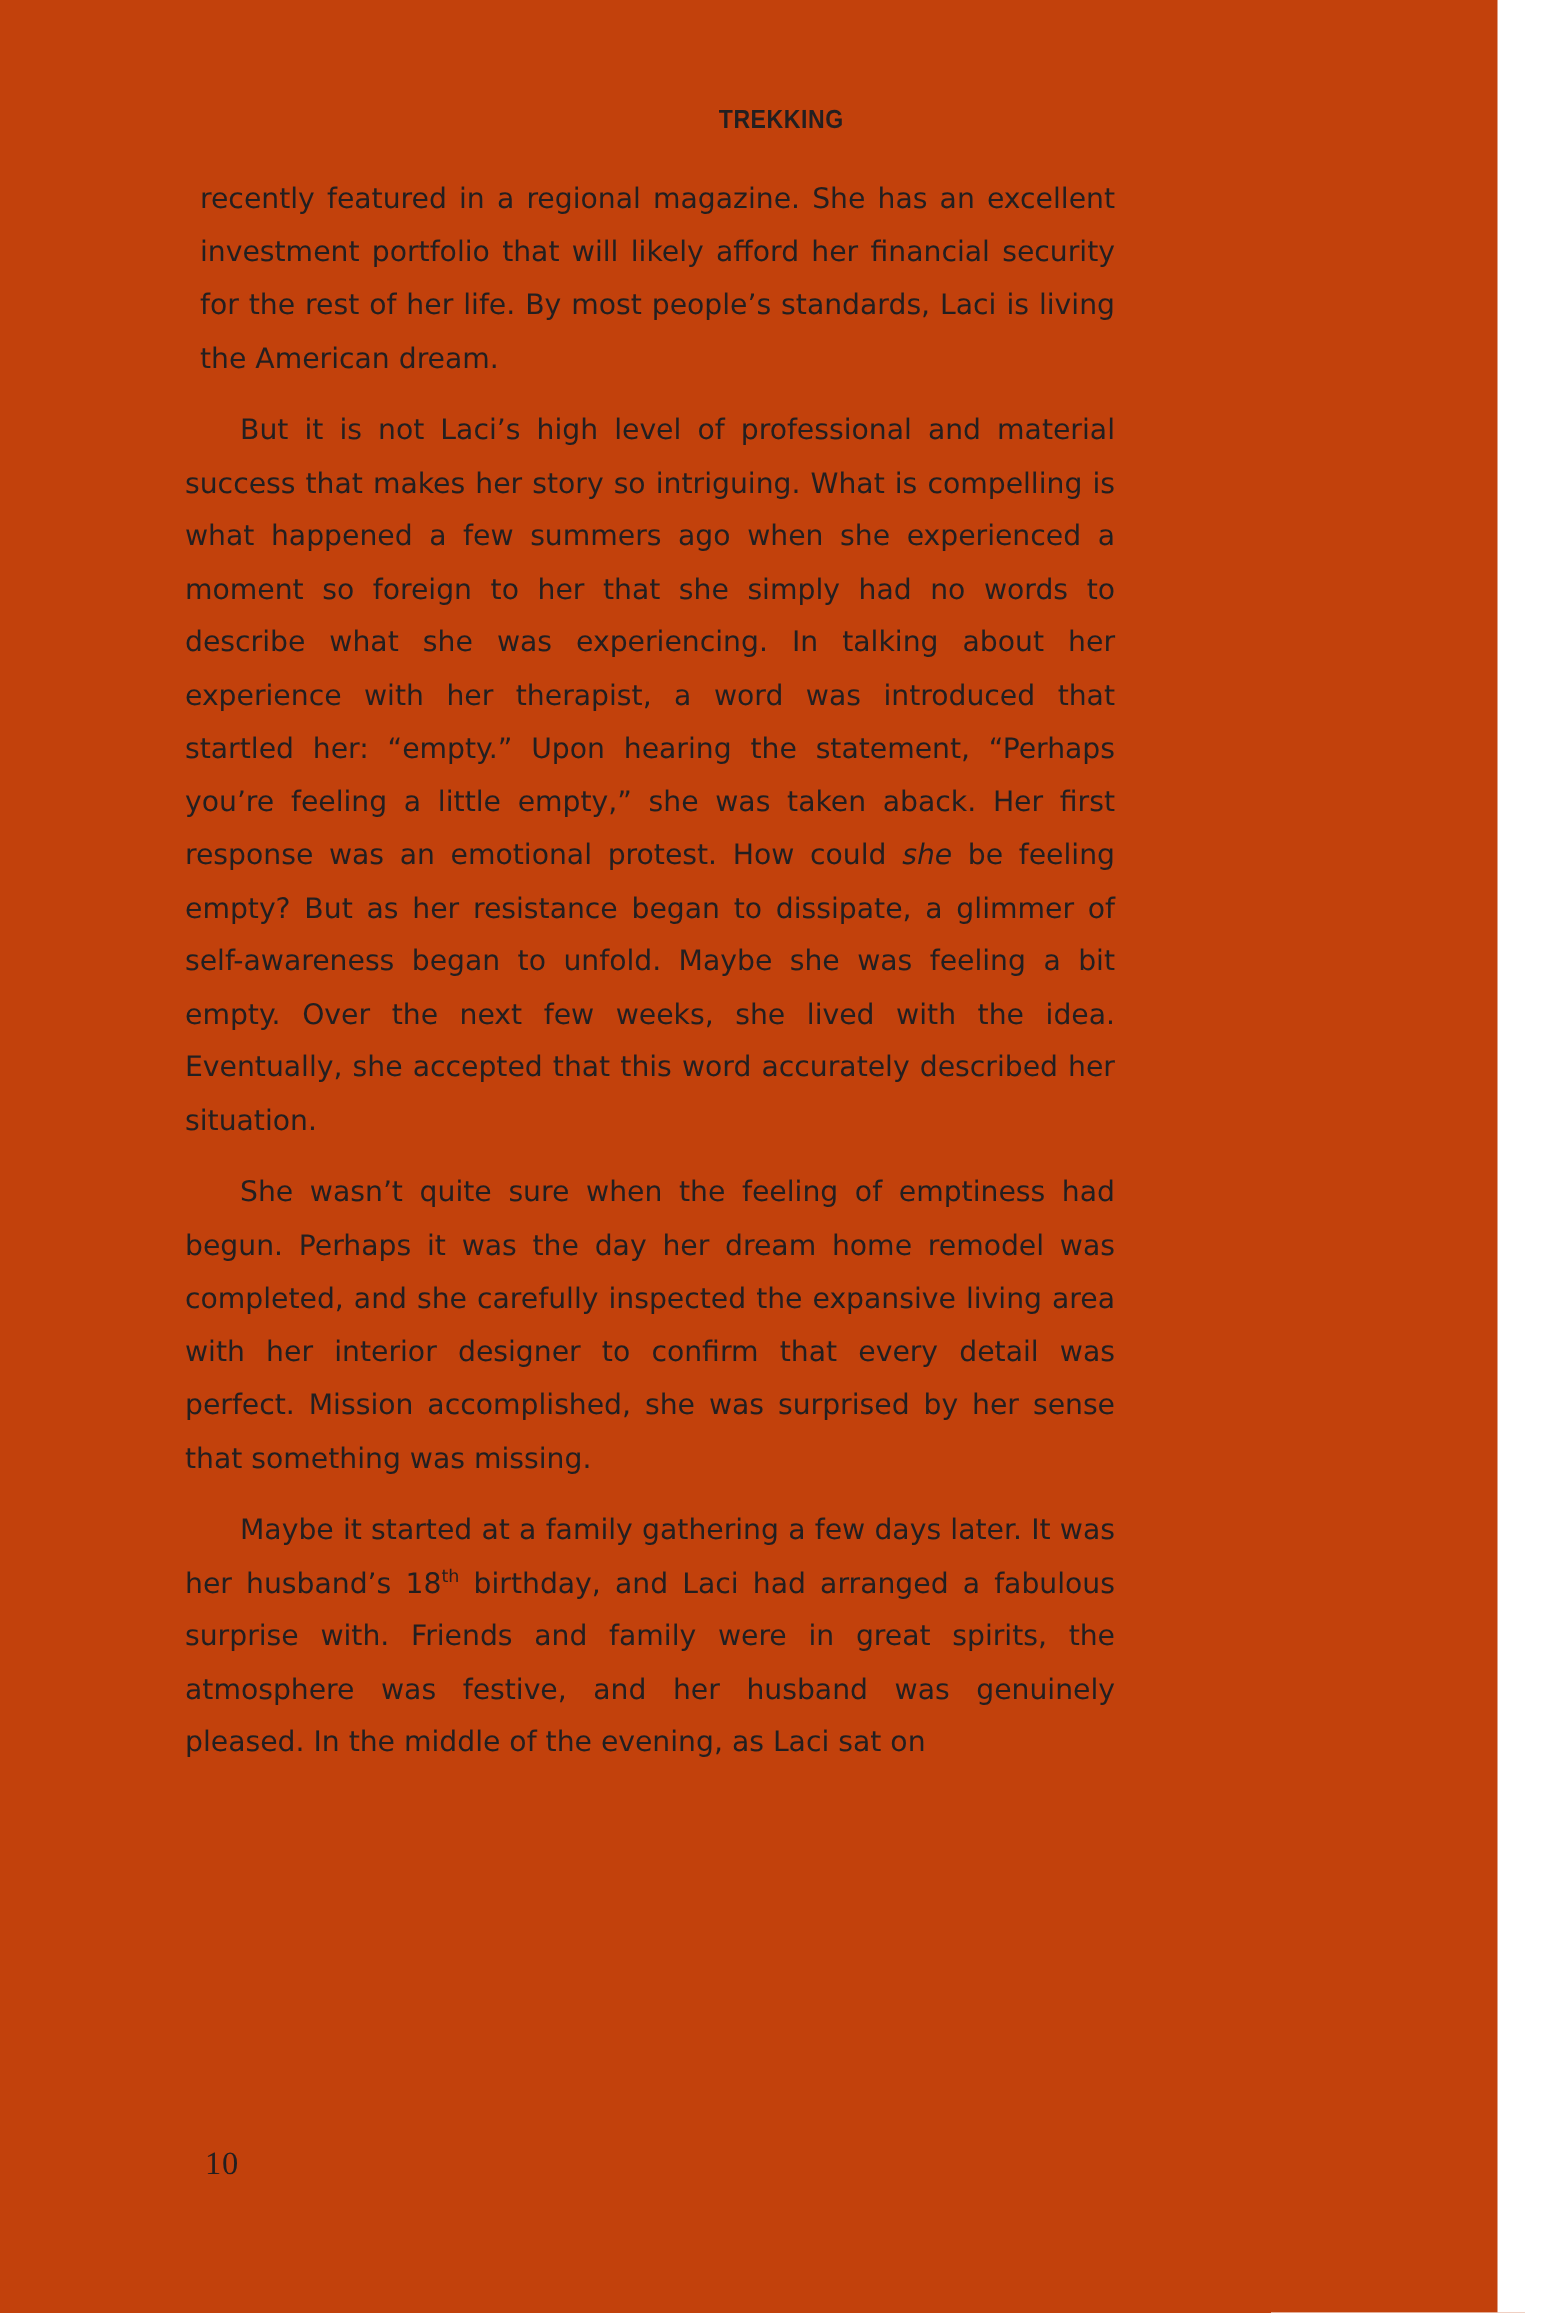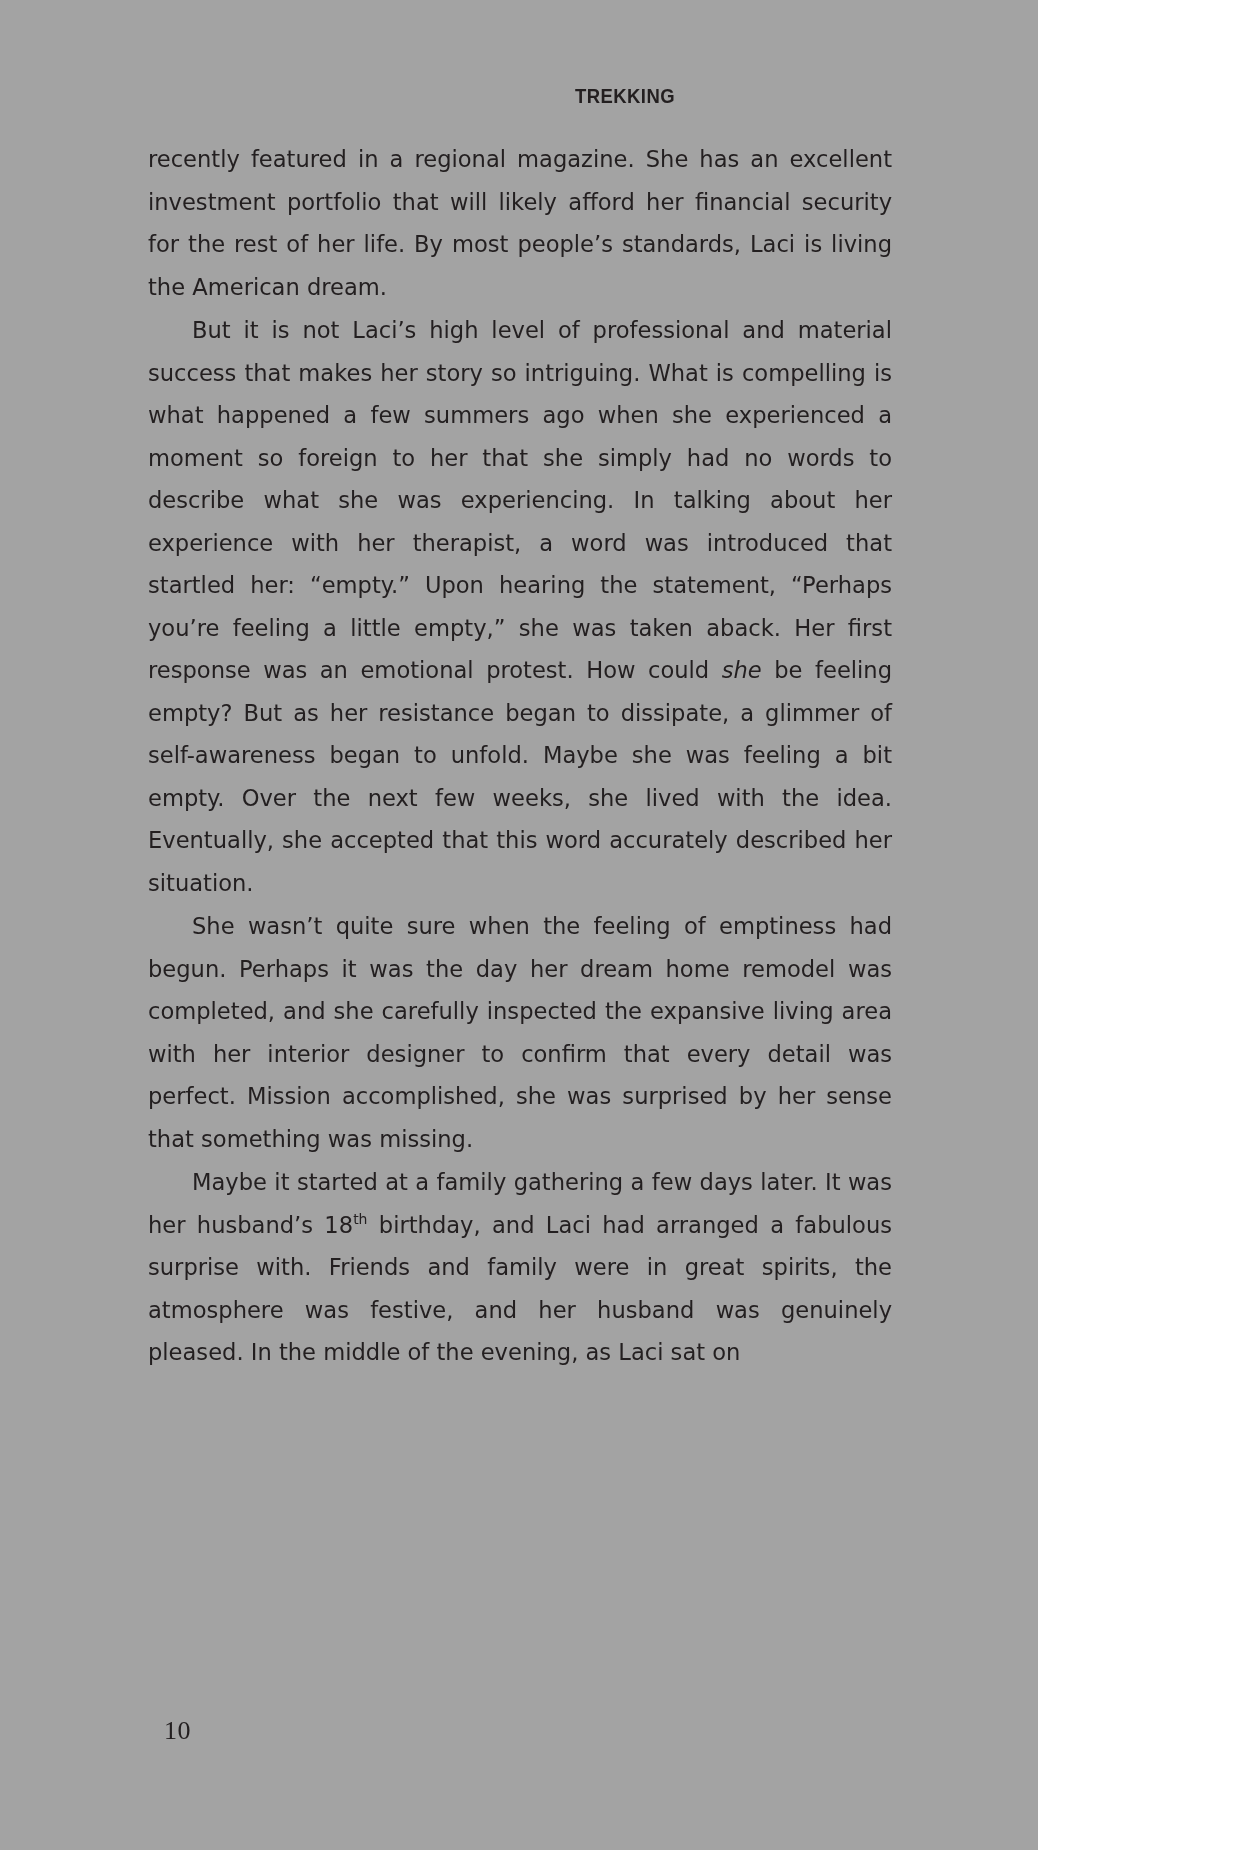--- a/index.html
+++ b/index.html
@@ -8,23 +8,23 @@
     background: #ffffff;
   }
 
   body {
     font-family: "DejaVu Sans", sans-serif;
     color: #231f20;
   }
 
   .page {
     position: relative;
-    width: 1038px;
+    width: 1198px;
     height: 1850px;
-    background: #a3a3a3;
+    background: #c2410c;
     overflow: hidden;
     box-sizing: border-box;
   }
 
   
   .running-head {
     position: absolute;
     top: 84px;
     left: 0;
     width: 1250px;
@@ -53,25 +53,26 @@
     text-align: justify;
     text-justify: inter-word;
     color: #231f20;
     font-family: "DejaVu Sans", sans-serif;
     -webkit-font-smoothing: antialiased;
     hyphens: none;
   }
 
   p.para.indent {
     text-indent: 44px;
-    margin-top: 1px;
+    margin-top: 15px;
   }
 
   p.para.cont {
     text-indent: 0;
+    margin-left: 12px;
   }
 
   
   p.para.open-end {
     text-align: justify;
   }
 
   em.it {
     font-style: italic;
   }

